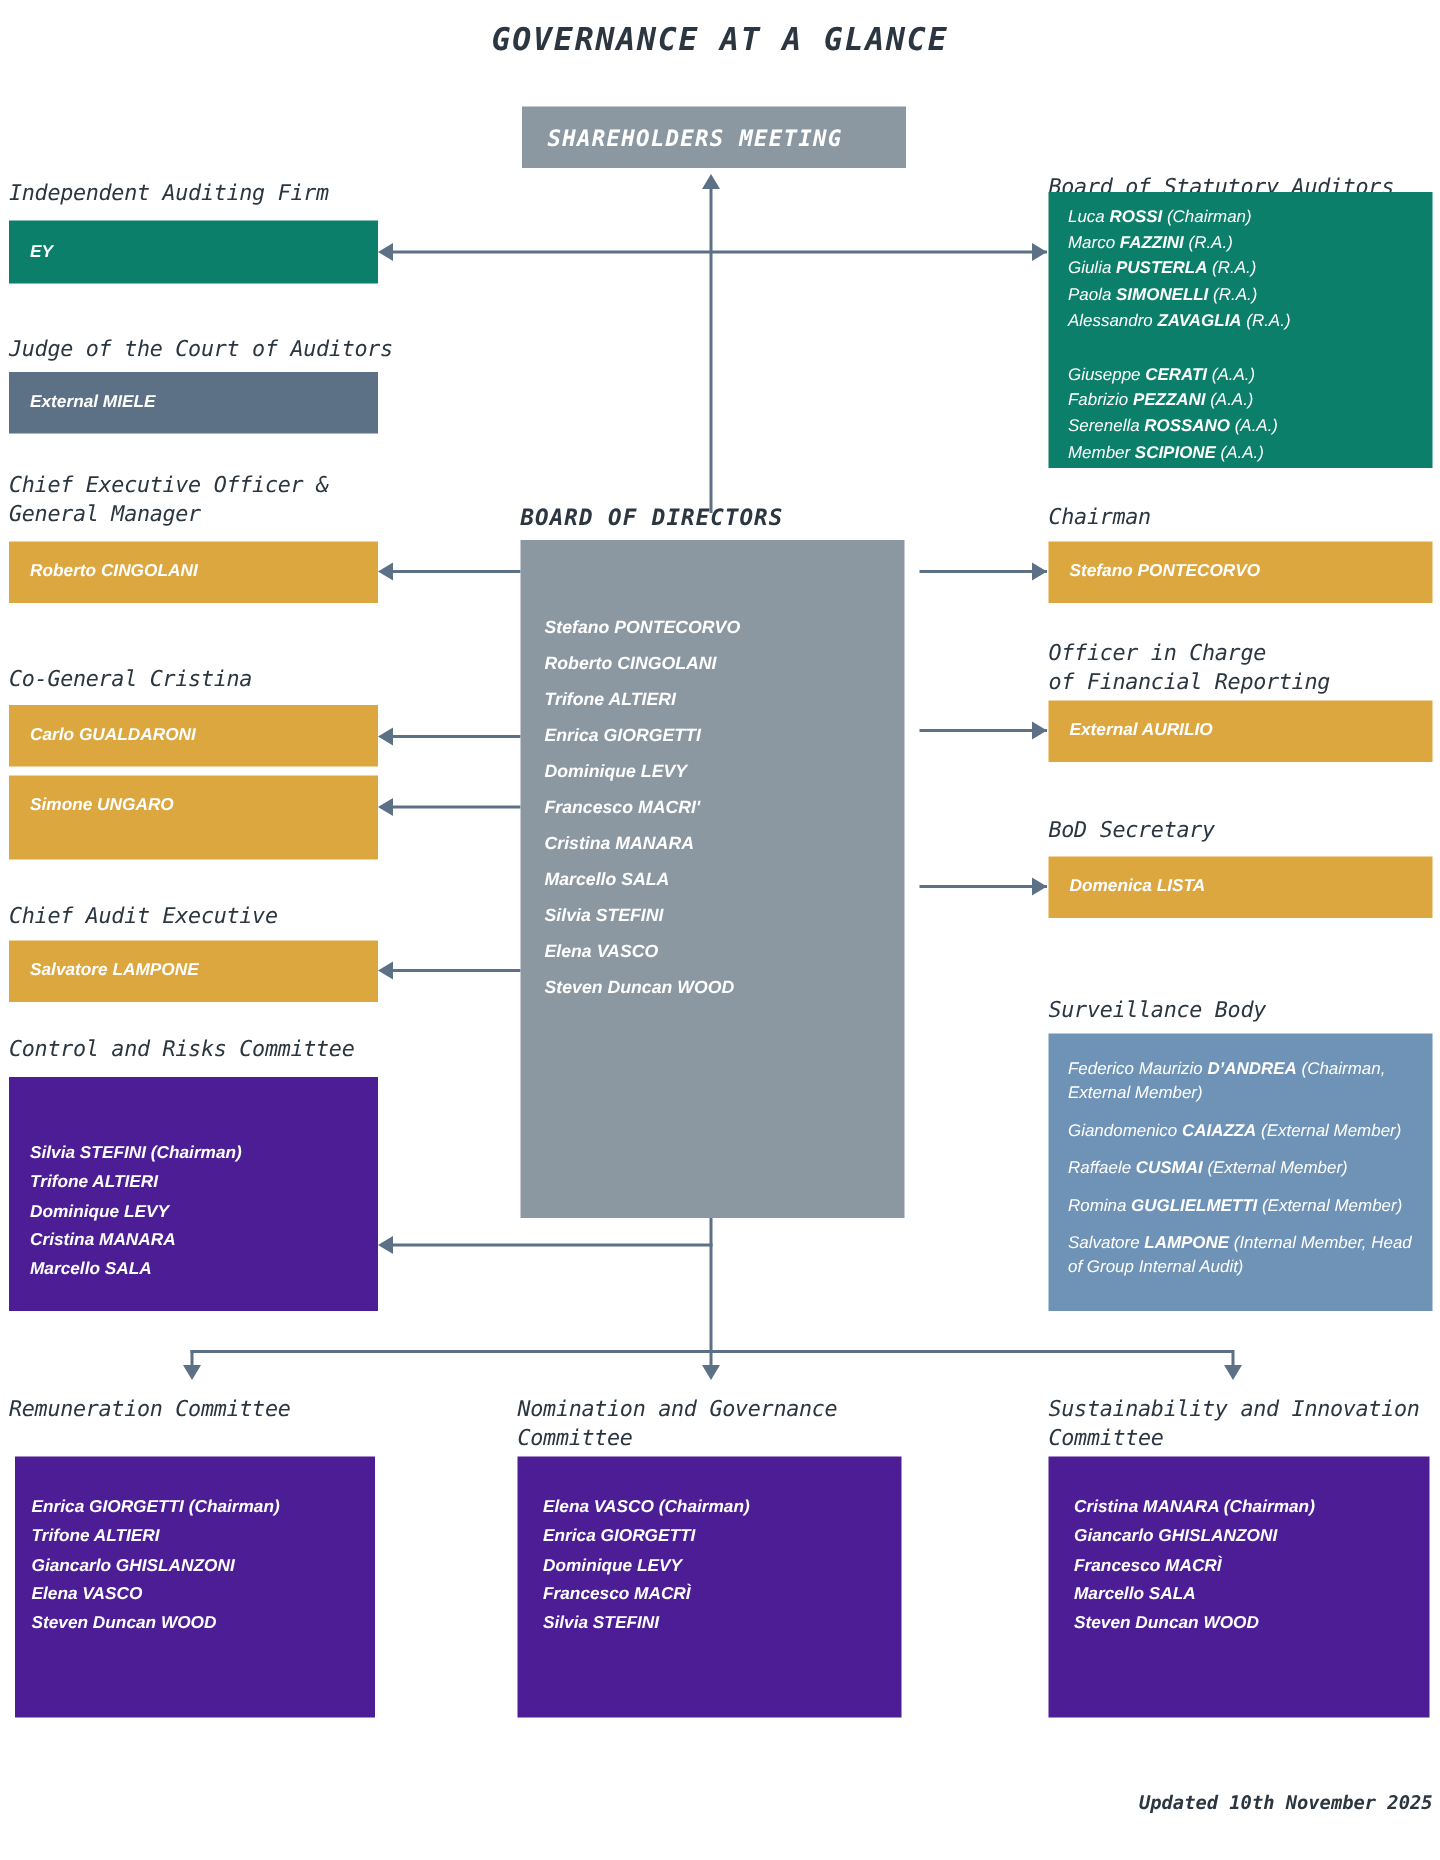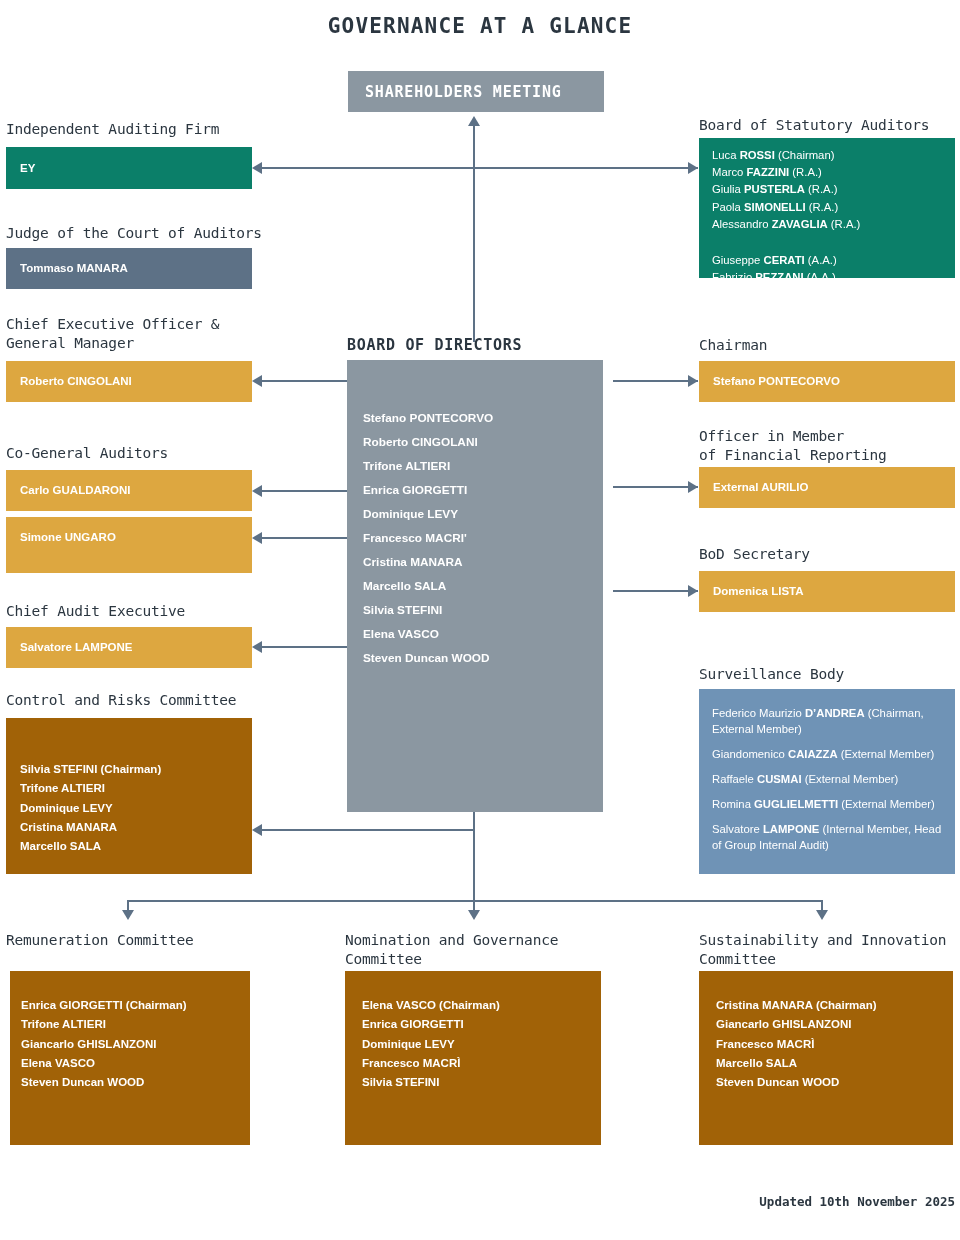--- a/index.html
+++ b/index.html
@@ -2,21 +2,21 @@
 <html><head>
 <meta charset="utf-8">
 <style>
   html,body{margin:0;padding:0;}
   body{
     width:960px;height:1240px;
     background:#ffffff;
     font-family:"Liberation Sans",sans-serif;
     -webkit-font-smoothing:antialiased;
   }
-  #page{position:relative;width:960px;height:1240px;overflow:hidden;}
+  #page{position:relative;width:960px;height:1240px;overflow:hidden;font-style:italic;}
 
   
   .mono{font-family:"DejaVu Sans Mono","Liberation Mono",monospace;}
 
   .page-title{
     position:absolute;left:0;top:14px;width:960px;text-align:center;
     font-size:21px;font-weight:bold;letter-spacing:1.2px;color:#2b3640;
   }
   .hdr{
     position:absolute;
@@ -27,21 +27,21 @@
     position:absolute;right:5px;top:1194px;
     font-size:12.5px;font-weight:bold;color:#2b3640;letter-spacing:0px;
   }
 
   
   .box{position:absolute;box-sizing:border-box;}
   .c-grey{background:#8b97a1;}
   .c-teal{background:#0b7f69;}
   .c-slate{background:#5d7186;}
   .c-orange{background:#dda740;}
-  .c-purple{background:#a16207;}
+  .c-purple{background:#4c1d95;}
   .c-blue{background:#6f93b6;}
 
   .shareholders{
     left:348px;top:71px;width:256px;height:41px;
     color:#ffffff;font-size:15px;font-weight:bold;letter-spacing:0.8px;
     display:flex;align-items:center;padding-left:17px;
   }
   .bod-title{
     position:absolute;left:347px;top:336px;
     font-size:15px;font-weight:bold;letter-spacing:0.7px;color:#2b3640;
@@ -129,33 +129,33 @@
   <div class="hdr mono" style="left:6px;top:120px;">Independent Auditing Firm</div>
   <div class="box c-teal" style="left:6px;top:147px;width:246px;height:42px;">
     <div class="nlist cmt-list" style="left:14px;top:12px;width:220px;">
       <div class="row">EY</div>
     </div>
   </div>
 
   <div class="hdr mono" style="left:6px;top:224px;">Judge of the Court of Auditors</div>
   <div class="box c-slate" style="left:6px;top:248px;width:246px;height:41px;">
     <div class="nlist cmt-list" style="left:14px;top:11px;width:220px;">
-      <div class="row">Tommaso MANARA</div>
+      <div class="row">External MIELE</div>
     </div>
   </div>
 
   <div class="hdr mono" style="left:6px;top:315px;">Chief Executive Officer &amp;
 General Manager</div>
   <div class="box c-orange" style="left:6px;top:361px;width:246px;height:41px;">
     <div class="nlist cmt-list" style="left:14px;top:11px;width:220px;">
       <div class="row">Roberto CINGOLANI</div>
     </div>
   </div>
 
-  <div class="hdr mono" style="left:6px;top:444px;">Co-General Auditors</div>
+  <div class="hdr mono" style="left:6px;top:444px;">Co-General Cristina</div>
   <div class="box c-orange" style="left:6px;top:470px;width:246px;height:41px;">
     <div class="nlist cmt-list" style="left:14px;top:11px;width:220px;">
       <div class="row">Carlo GUALDARONI</div>
     </div>
   </div>
   <div class="box c-orange" style="left:6px;top:517px;width:246px;height:56px;">
     <div class="nlist cmt-list" style="left:14px;top:11px;width:220px;">
       <div class="row">Simone UNGARO</div>
     </div>
   </div>
@@ -189,21 +189,21 @@
       <div class="row">Francesco MACRI'</div>
       <div class="row">Cristina MANARA</div>
       <div class="row">Marcello SALA</div>
       <div class="row">Silvia STEFINI</div>
       <div class="row">Elena VASCO</div>
       <div class="row">Steven Duncan WOOD</div>
     </div>
   </div>
 
   <div class="hdr mono" style="left:699px;top:116px;">Board of Statutory Auditors</div>
-  <div class="box c-teal" style="left:699px;top:138px;width:256px;height:140px;">
+  <div class="box c-teal" style="left:699px;top:128px;width:256px;height:184px;">
     <div class="nlist aud-list" style="left:13px;top:9px;width:238px;">
         <div class="row"><span class="ln">Luca </span><b>ROSSI</b><span class="ln"> (Chairman)</span></div>
         <div class="row"><span class="ln">Marco </span><b>FAZZINI</b><span class="ln"> (R.A.)</span></div>
         <div class="row"><span class="ln">Giulia </span><b>PUSTERLA</b><span class="ln"> (R.A.)</span></div>
         <div class="row"><span class="ln">Paola </span><b>SIMONELLI</b><span class="ln"> (R.A.)</span></div>
         <div class="row"><span class="ln">Alessandro </span><b>ZAVAGLIA</b><span class="ln">  (R.A.)</span></div>
         <div class="row gap">&nbsp;</div>
         <div class="row"><span class="ln">Giuseppe </span><b>CERATI</b><span class="ln"> (A.A.)</span></div>
         <div class="row"><span class="ln">Fabrizio </span><b>PEZZANI</b><span class="ln"> (A.A.)</span></div>
         <div class="row"><span class="ln">Serenella </span><b>ROSSANO</b><span class="ln"> (A.A.)</span></div>
@@ -211,21 +211,21 @@
       </div>
   </div>
 
   <div class="hdr mono" style="left:699px;top:336px;">Chairman</div>
   <div class="box c-orange" style="left:699px;top:361px;width:256px;height:41px;">
     <div class="nlist cmt-list" style="left:14px;top:11px;width:230px;">
       <div class="row">Stefano PONTECORVO</div>
     </div>
   </div>
 
-  <div class="hdr mono" style="left:699px;top:427px;">Officer in Member
+  <div class="hdr mono" style="left:699px;top:427px;">Officer in Charge
 of Financial Reporting</div>
   <div class="box c-orange" style="left:699px;top:467px;width:256px;height:41px;">
     <div class="nlist cmt-list" style="left:14px;top:11px;width:230px;">
       <div class="row">External AURILIO</div>
     </div>
   </div>
 
   <div class="hdr mono" style="left:699px;top:545px;">BoD Secretary</div>
   <div class="box c-orange" style="left:699px;top:571px;width:256px;height:41px;">
     <div class="nlist cmt-list" style="left:14px;top:11px;width:230px;">

